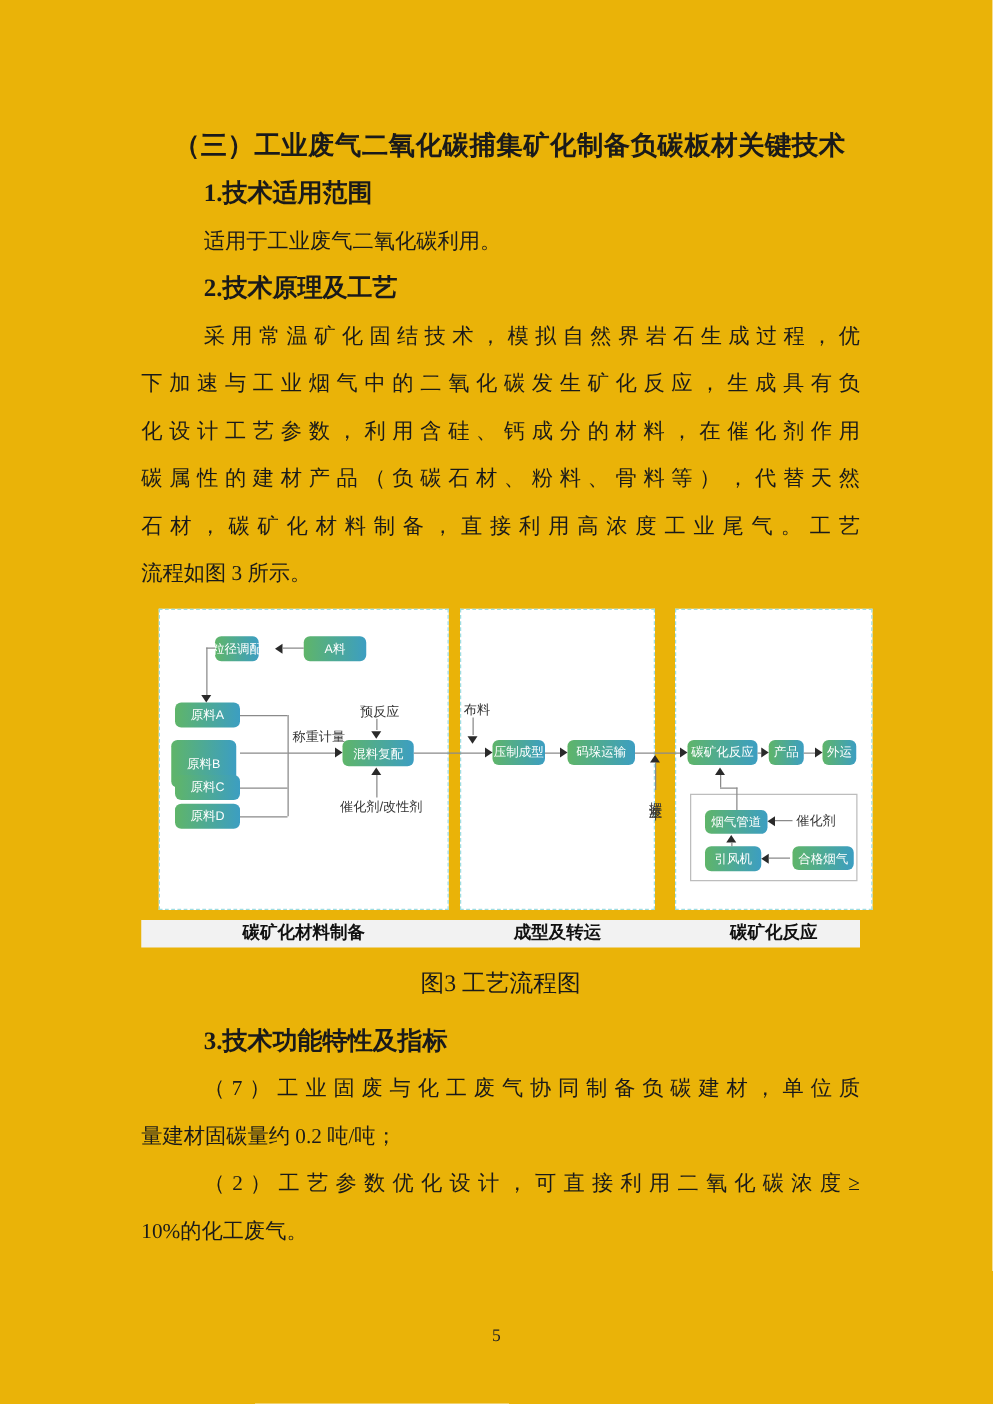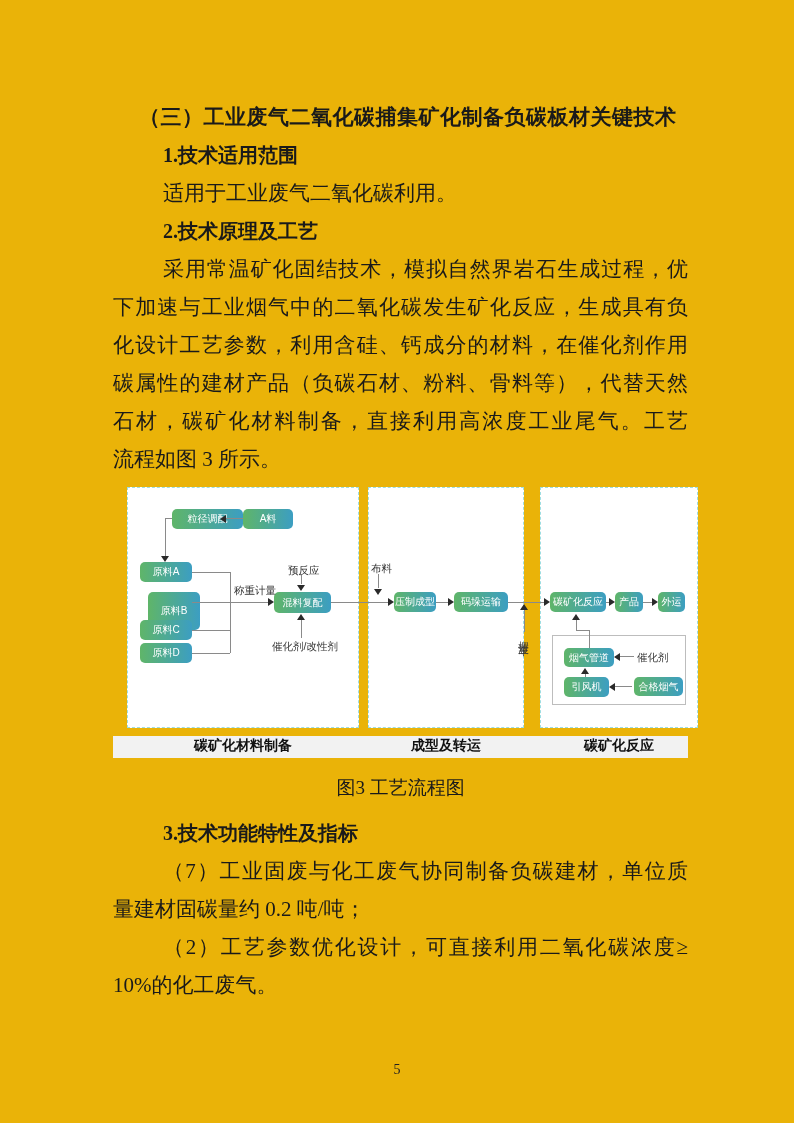--- a/index.html
+++ b/index.html
@@ -8,21 +8,21 @@
     background:#eab308; overflow:hidden; box-sizing:border-box;
     padding:98px 106px 0 113px;
     font-family:"Liberation Serif","DejaVu Serif",serif; color:#1a1a1a;
   }
   .title {
     font-family:"Liberation Sans","DejaVu Sans",sans-serif;
     font-weight:700; font-size:21px; line-height:38px;
     text-indent:26px; letter-spacing:0.5px; white-space:nowrap;
   }
   .h { font-weight:700; font-size:20px; line-height:38px; text-indent:50px; }
-  .body { font-size:21px; line-height:38px; }
+  .body { font-size:17px; line-height:38px; }
   .ind { text-indent:50px; }
   .fill { text-align:justify; text-align-last:justify; text-justify:inter-character; }
   
   .fig {
     position:relative; width:575px; height:272px; margin-top:9px;
     font-family:"Liberation Sans","DejaVu Sans",sans-serif;
   }
   .panel { position:absolute; top:0; height:241px; border:1px dashed #9edde2; box-sizing:border-box; background:#fff; }
   .node {
     position:absolute; border-radius:5px; box-sizing:border-box;
@@ -64,24 +64,24 @@
   <div class="body fill">碳属性的建材产品（负碳石材、粉料、骨料等），代替天然</div>
   <div class="body fill">石材，碳矿化材料制备，直接利用高浓度工业尾气。工艺</div>
   <div class="body">流程如图 3 所示。</div>
 
   <div class="fig">
 
     <div class="panel" style="left:14px;width:232px;"></div>
     <div class="panel" style="left:255px;width:156px;"></div>
     <div class="panel" style="left:427px;width:158px;"></div>
 
-    <div class="node" style="left:59px;top:22px;width:71px;height:20px;">粒径调配</div>
+    <div class="node" style="left:59px;top:22px;width:35px;height:20px;">粒径调配</div>
     <div class="node" style="left:130px;top:22px;width:50px;height:20px;">A料</div>
     <div class="node" style="left:27px;top:75px;width:52px;height:20px;">原料A</div>
-    <div class="node" style="left:35px;top:105px;width:52px;height:38px;">原料B</div>
+    <div class="node" style="left:24px;top:105px;width:52px;height:38px;">原料B</div>
     <div class="node" style="left:27px;top:133px;width:52px;height:20px;">原料C</div>
     <div class="node" style="left:27px;top:156px;width:52px;height:20px;">原料D</div>
     <div class="node" style="left:161px;top:105px;width:57px;height:21px;">混料复配</div>
 
     <div class="node" style="left:281px;top:105px;width:42px;height:20px;">压制成型</div>
     <div class="node" style="left:341px;top:105px;width:54px;height:20px;">码垛运输</div>
 
     <div class="node" style="left:437px;top:105px;width:56px;height:20px;">碳矿化反应</div>
     <div class="node" style="left:502px;top:105px;width:28px;height:20px;">产品</div>
     <div class="node" style="left:545px;top:105px;width:27px;height:20px;">外运</div>

